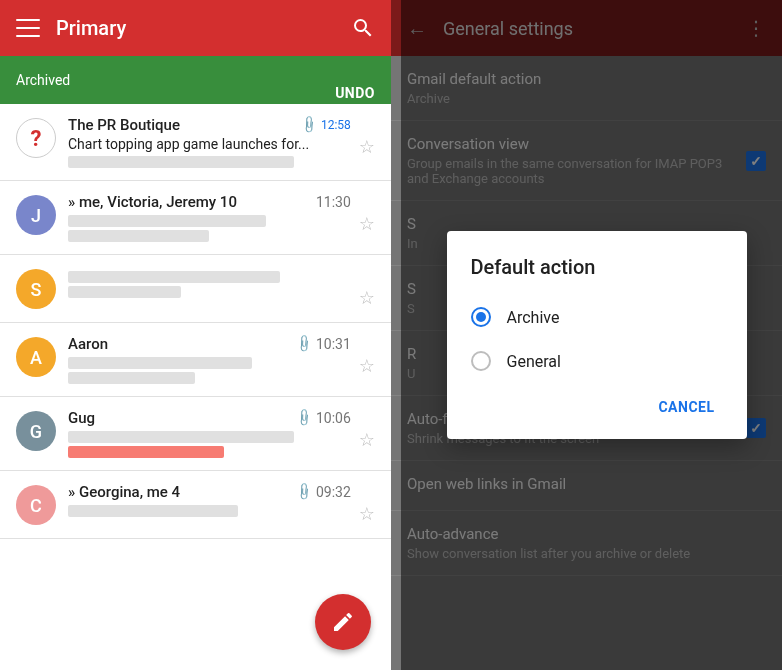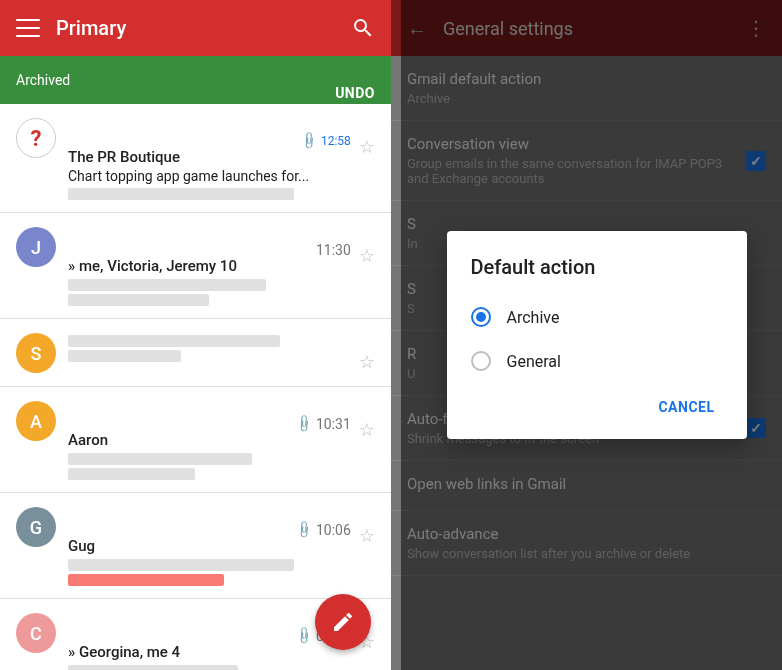--- a/index.html
+++ b/index.html
@@ -128,21 +128,20 @@
       margin-bottom: 2px;
     }
 
     .email-sender {
       font-size: 15px;
       font-weight: 500;
       color: #212121;
       white-space: nowrap;
       overflow: hidden;
       text-overflow: ellipsis;
-      margin-top: 32px;
     }
 
     .email-meta {
       display: flex;
       align-items: center;
       gap: 4px;
       flex-shrink: 0;
     }
 
     .email-time {

